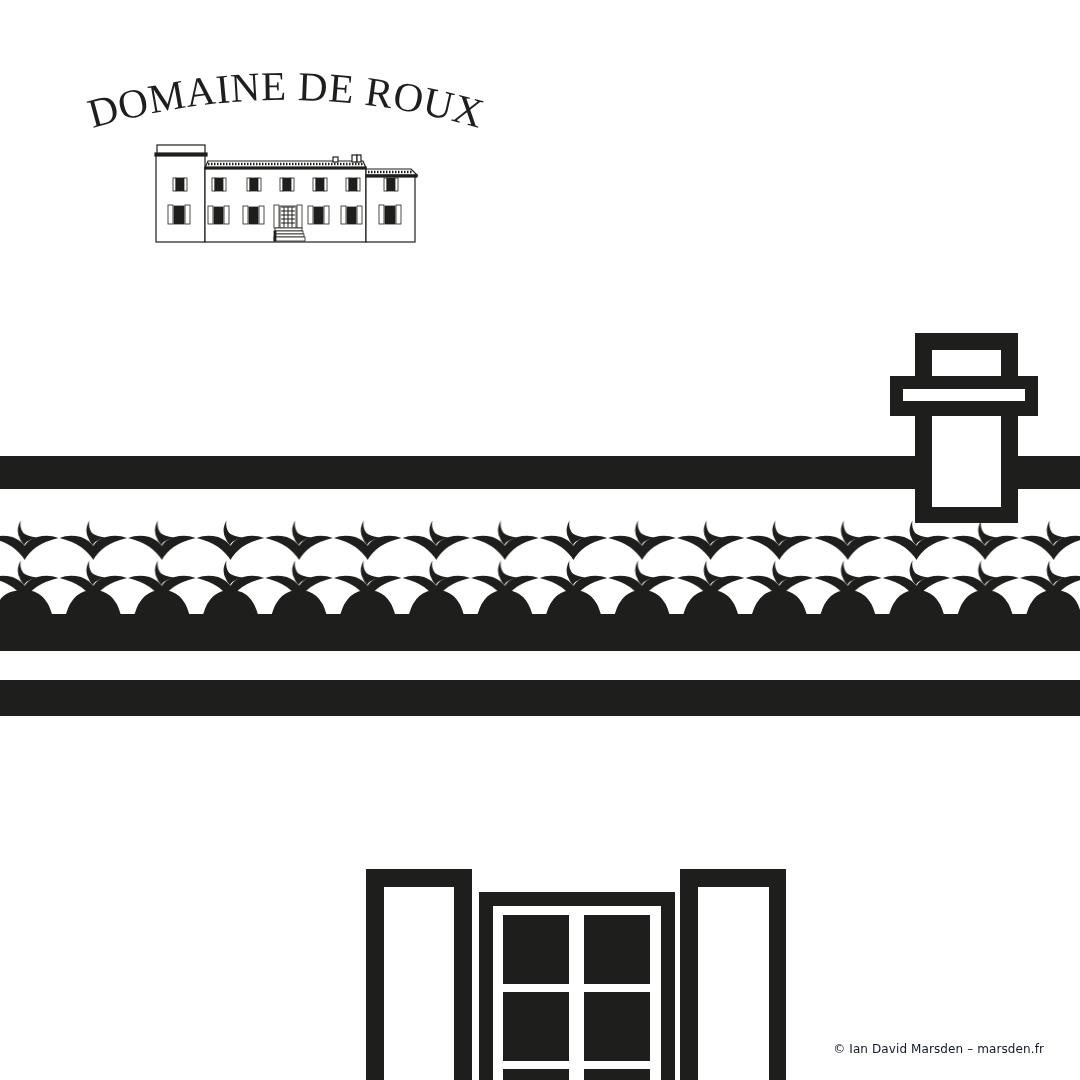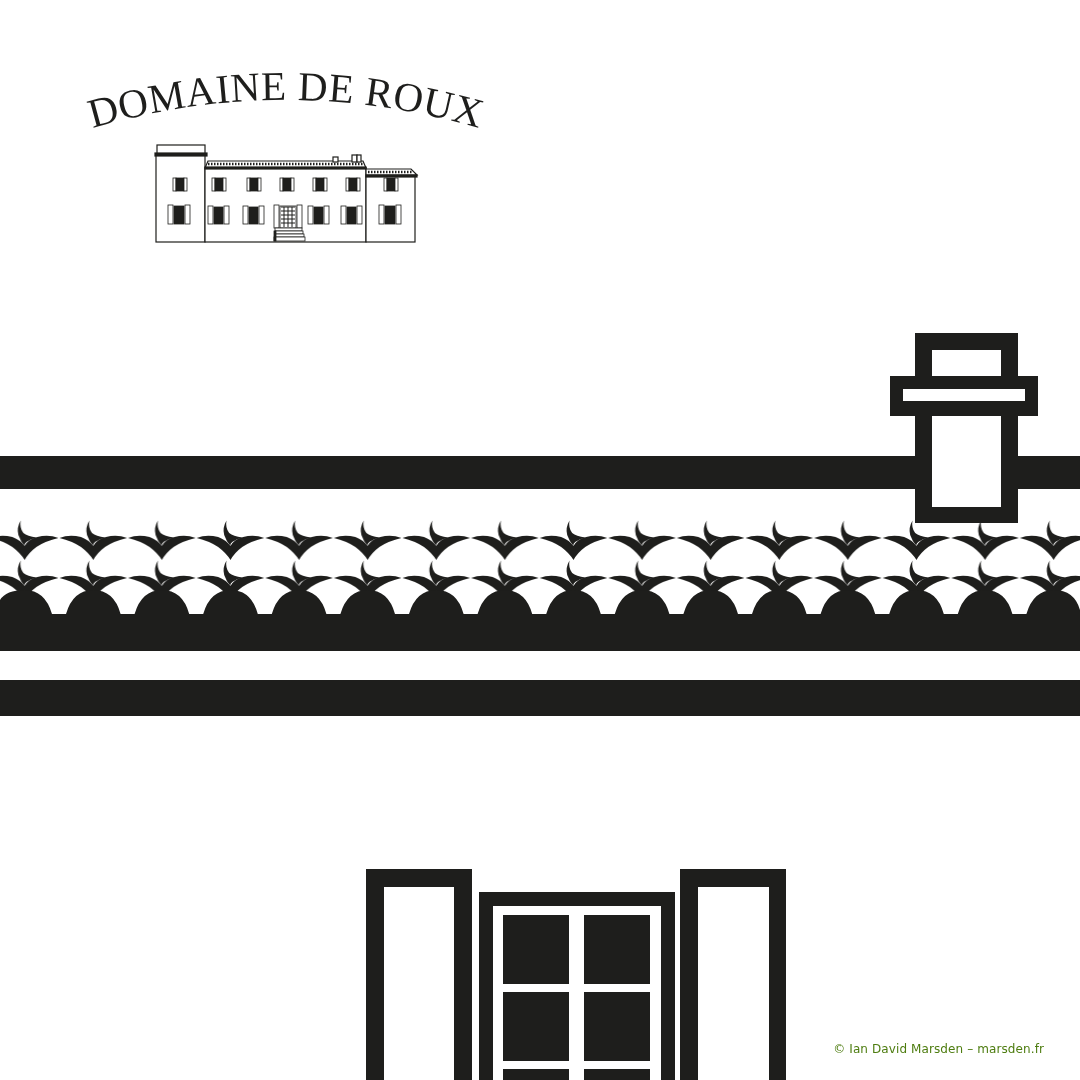--- a/index.html
+++ b/index.html
@@ -18,21 +18,21 @@
     position: absolute;
     left: 0;
     top: 0;
   }
   .credit {
     position: absolute;
     right: 36px;
     top: 1042px;
     font-family: "DejaVu Sans", sans-serif;
     font-size: 12px;
-    color: #4d7c0f;
+    color: #0f172a;
     letter-spacing: 0.1px;
     white-space: nowrap;
   }
 </style>
 </head>
 <body>
 
 <svg class="layer" width="1080" height="260" viewBox="0 0 1080 260">
   <defs>
     <path id="title-arc" d="M 80 132 Q 285 68 492 132" fill="none"></path>

